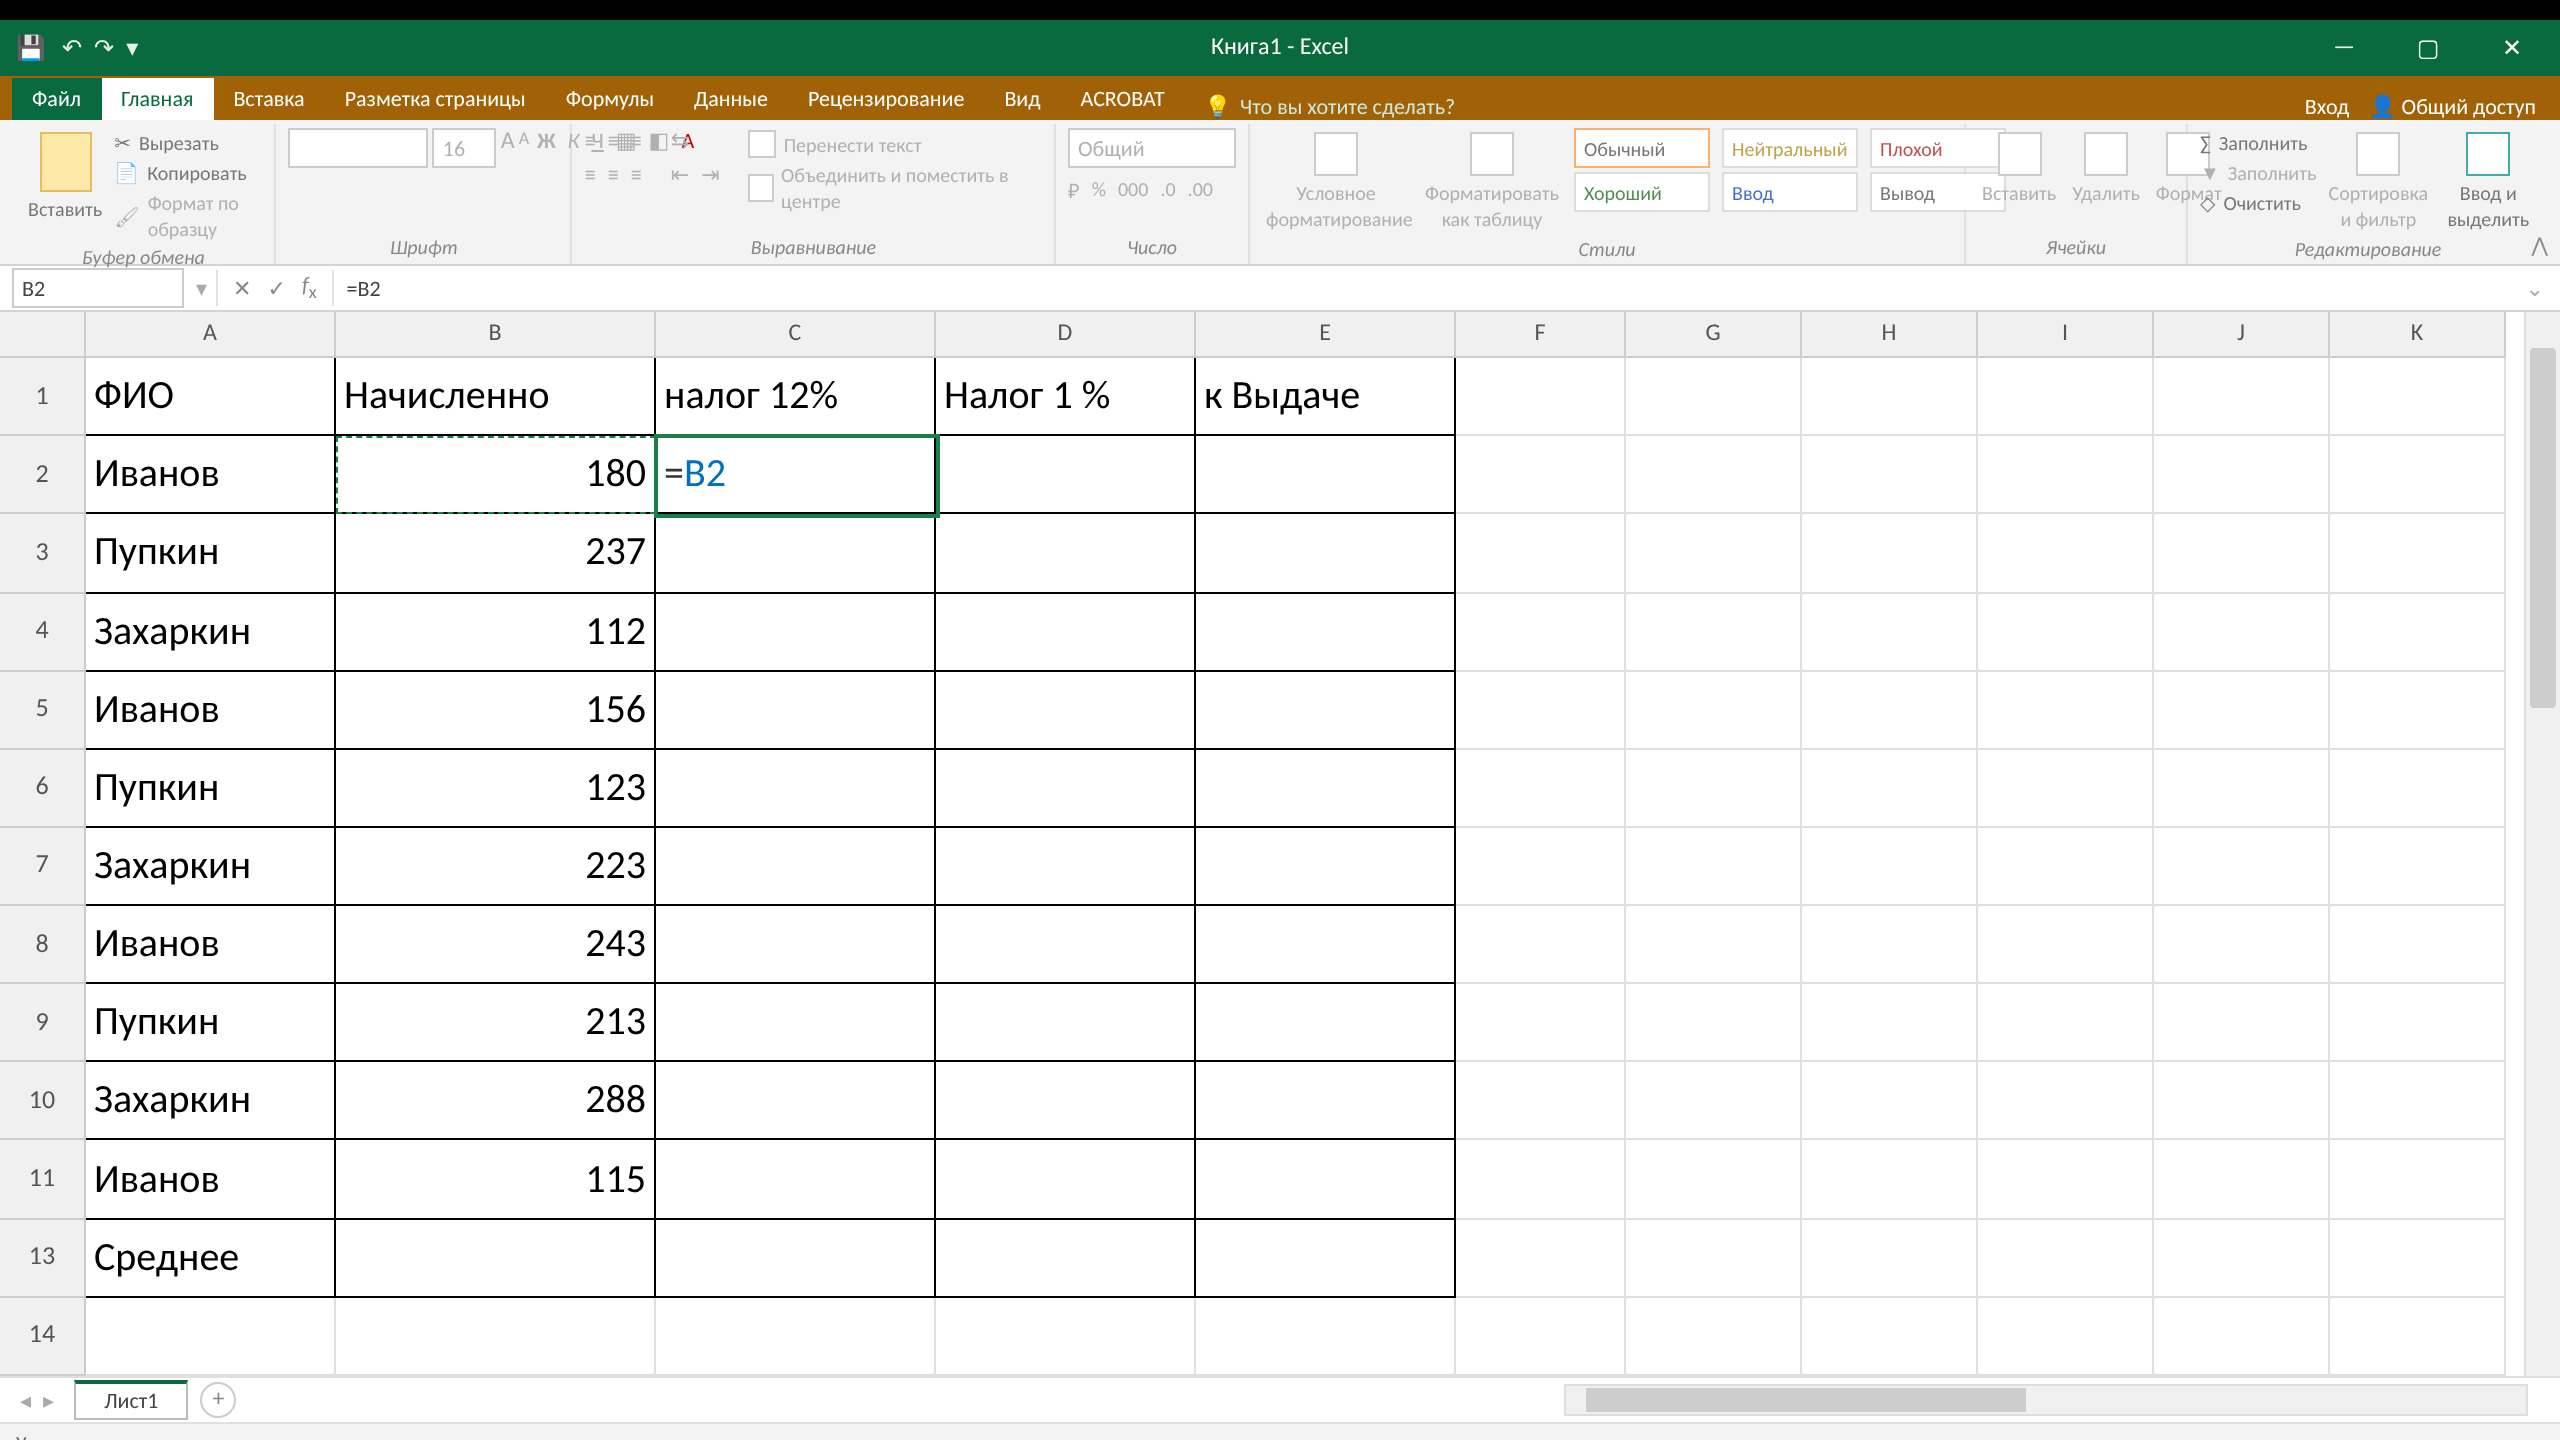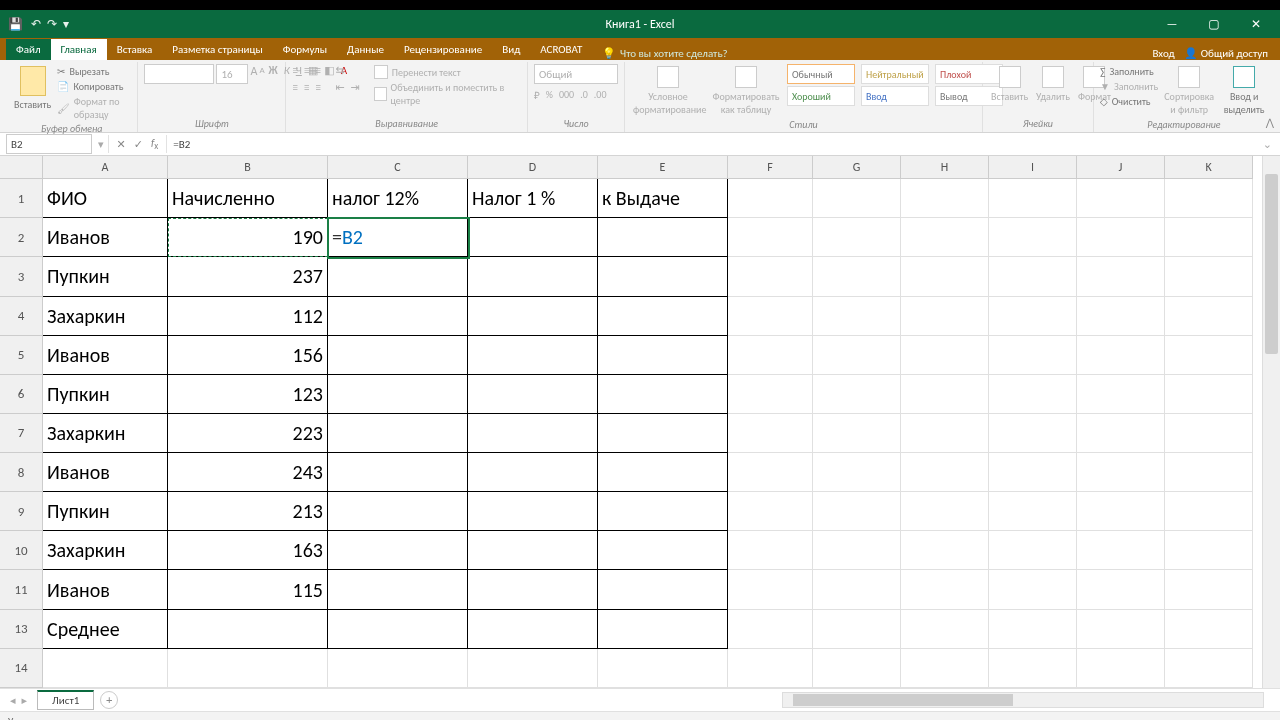--- a/index.html
+++ b/index.html
@@ -316,21 +316,21 @@
             <td class="cell"></td>
             <td class="cell"></td>
             <td class="cell"></td>
             <td class="cell"></td>
             <td class="cell"></td>
             <td class="cell"></td>
           </tr>
           <tr>
             <th class="rowh">2</th>
             <td class="cell data">Иванов</td>
-            <td class="cell data num" id="marching-cell">190</td>
+            <td class="cell data num" id="marching-cell">180</td>
             <td class="cell data" id="active-cell"><span class="formula-text">=<span class="formula-ref">B2</span></span></td>
             <td class="cell data"></td>
             <td class="cell data"></td>
             <td class="cell"></td>
             <td class="cell"></td>
             <td class="cell"></td>
             <td class="cell"></td>
             <td class="cell"></td>
             <td class="cell"></td>
           </tr>
@@ -428,21 +428,21 @@
             <td class="cell"></td>
             <td class="cell"></td>
             <td class="cell"></td>
             <td class="cell"></td>
             <td class="cell"></td>
             <td class="cell"></td>
           </tr>
           <tr>
             <th class="rowh">10</th>
             <td class="cell data">Захаркин</td>
-            <td class="cell data num">163</td>
+            <td class="cell data num">288</td>
             <td class="cell data"></td>
             <td class="cell data"></td>
             <td class="cell data"></td>
             <td class="cell"></td>
             <td class="cell"></td>
             <td class="cell"></td>
             <td class="cell"></td>
             <td class="cell"></td>
             <td class="cell"></td>
           </tr>

